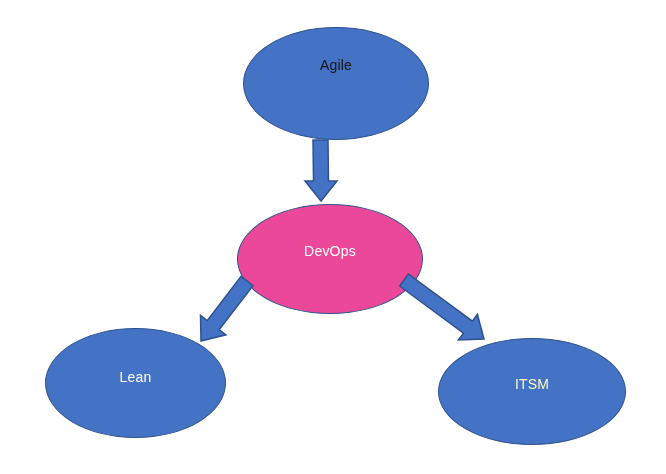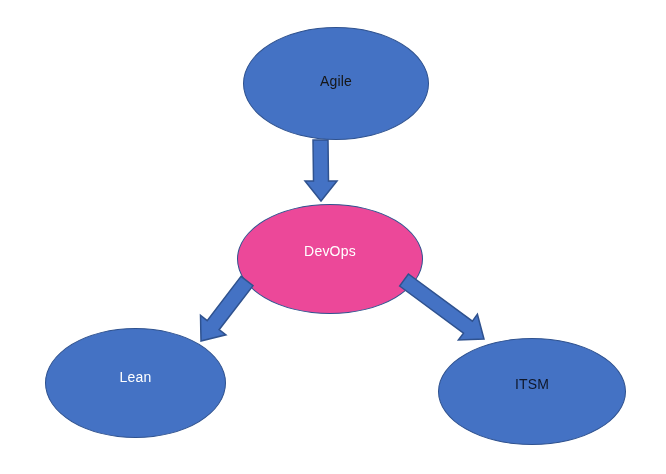--- a/index.html
+++ b/index.html
@@ -49,33 +49,33 @@
     stroke-width: 1.5;
     stroke-linejoin: miter;
   }
 </style>
 </head>
 <body>
 
 <div class="canvas">
 
   <div class="node node-agile" style="background-color: rgb(68, 114, 196); border-color: rgb(47, 82, 143);">
-    <span class="node-label label-agile" style="color: rgb(22, 22, 22); margin-top: 16px;">Agile</span>
+    <span class="node-label label-agile" style="color: rgb(22, 22, 22);">Agile</span>
   </div>
 
   <div class="node node-devops" style="background-color: #ec4899; border-color: rgb(47, 82, 143);">
     <span class="node-label label-devops" style="color: rgb(255, 255, 255);">DevOps</span>
   </div>
 
   <div class="node node-lean" style="background-color: rgb(68, 114, 196); border-color: rgb(47, 82, 143);">
     <span class="node-label label-lean" style="color: rgb(255, 255, 255);">Lean</span>
   </div>
 
   <div class="node node-itsm" style="background-color: rgb(68, 114, 196); border-color: rgb(47, 82, 143);">
-    <span class="node-label label-itsm" style="color: #0f172a;">ITSM</span>
+    <span class="node-label label-itsm" style="color: #fef9c3;">ITSM</span>
   </div>
 
   <svg class="arrows" viewBox="0 0 666 474" xmlns="http://www.w3.org/2000/svg">
     <polygon class="arrow-shape" points="313,140 313.5,181 305,181 321,201 337,181 328.5,181 328,140" style="fill: rgb(68, 114, 196); stroke: rgb(47, 82, 143);"></polygon>
     <polygon class="arrow-shape" points="241,276.4 207.2,320.6 200.5,315.4 201,341 225.9,334.8 219.1,329.7 253,285.6" style="fill: rgb(68, 114, 196); stroke: rgb(47, 82, 143);"></polygon>
     <polygon class="arrow-shape" points="399.6,286 463.5,333.2 458.4,340 484,339 477.4,314.3 472.4,321.1 408.4,274" style="fill: rgb(68, 114, 196); stroke: rgb(47, 82, 143);"></polygon>
   </svg>
 
 </div>
 

